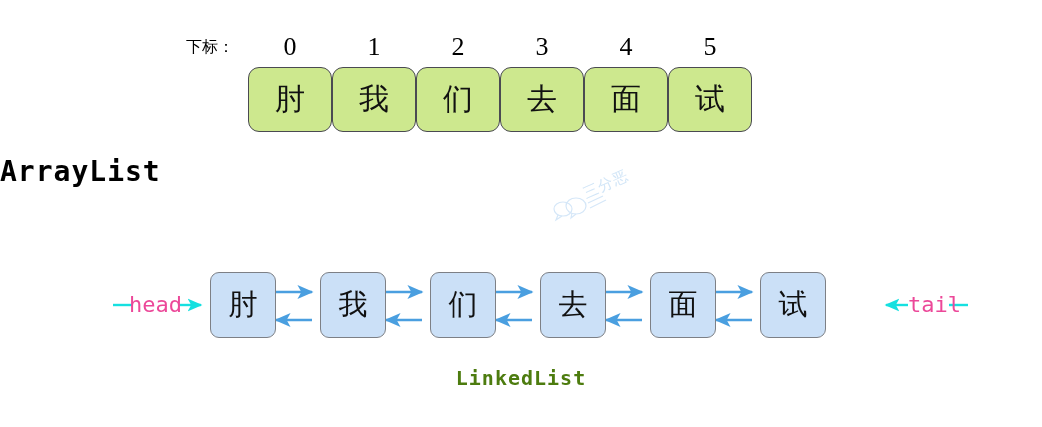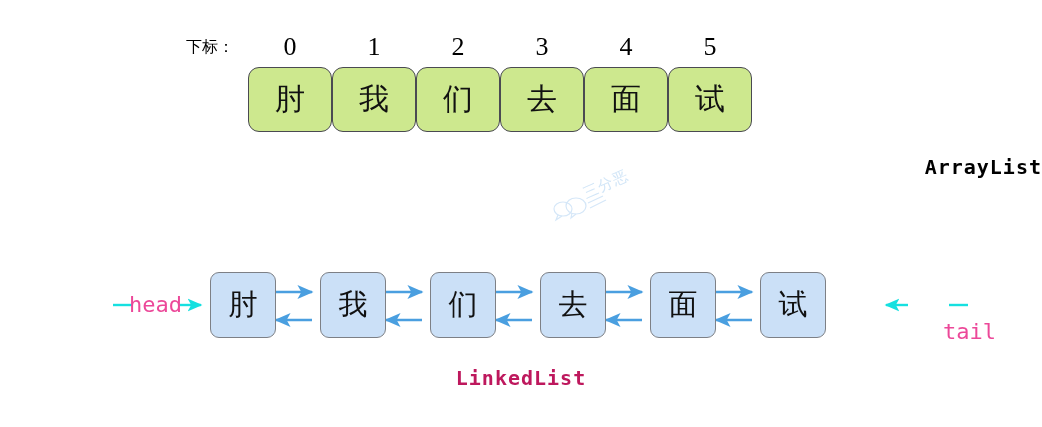--- a/index.html
+++ b/index.html
@@ -61,23 +61,23 @@
     justify-content: center;
     font-family: "Liberation Serif", "DejaVu Serif", serif;
     font-size: 30px;
     color: #111111;
   }
   .al-caption {
     position: absolute;
     left: 0;
     top: 155px;
     width: 1042px;
-    text-align: right;
+    text-align: left;
     font-family: "DejaVu Sans Mono", "Liberation Mono", monospace;
-    font-size: 20px;
+    font-size: 28px;
     font-weight: bold;
     letter-spacing: 1px;
     color: #000000;
   }
 
   
   .watermark {
     position: absolute;
     left: 548px;
     top: 183px;
@@ -120,33 +120,33 @@
     position: absolute;
     top: 293px;
     height: 24px;
     line-height: 24px;
     font-family: "DejaVu Sans Mono", "Liberation Mono", monospace;
     font-size: 22px;
     color: #ec4899;
     white-space: nowrap;
   }
   #head-label { left: 129px; }
-  #tail-label { left: 943px; margin-top: 27px; }
+  #tail-label { left: 908px; }
 
   .ll-caption {
     position: absolute;
     left: 0;
     top: 366px;
     width: 1042px;
     text-align: center;
     font-family: "DejaVu Sans Mono", "Liberation Mono", monospace;
     font-size: 20px;
     font-weight: bold;
     letter-spacing: 1px;
-    color: #be185d;
+    color: #4d7c0f;
   }
 </style>
 </head>
 <body>
 
 <svg id="canvas" viewBox="0 0 1042 427" xmlns="http://www.w3.org/2000/svg">
   <defs>
     <marker id="arrowBlue" markerWidth="7" markerHeight="7" refX="5.6" refY="3" orient="auto" markerUnits="strokeWidth">
       <path d="M0,0.3 L6.2,3 L0,5.7 L1.5,3 Z" fill="#4a9fe0"></path>
     </marker>

